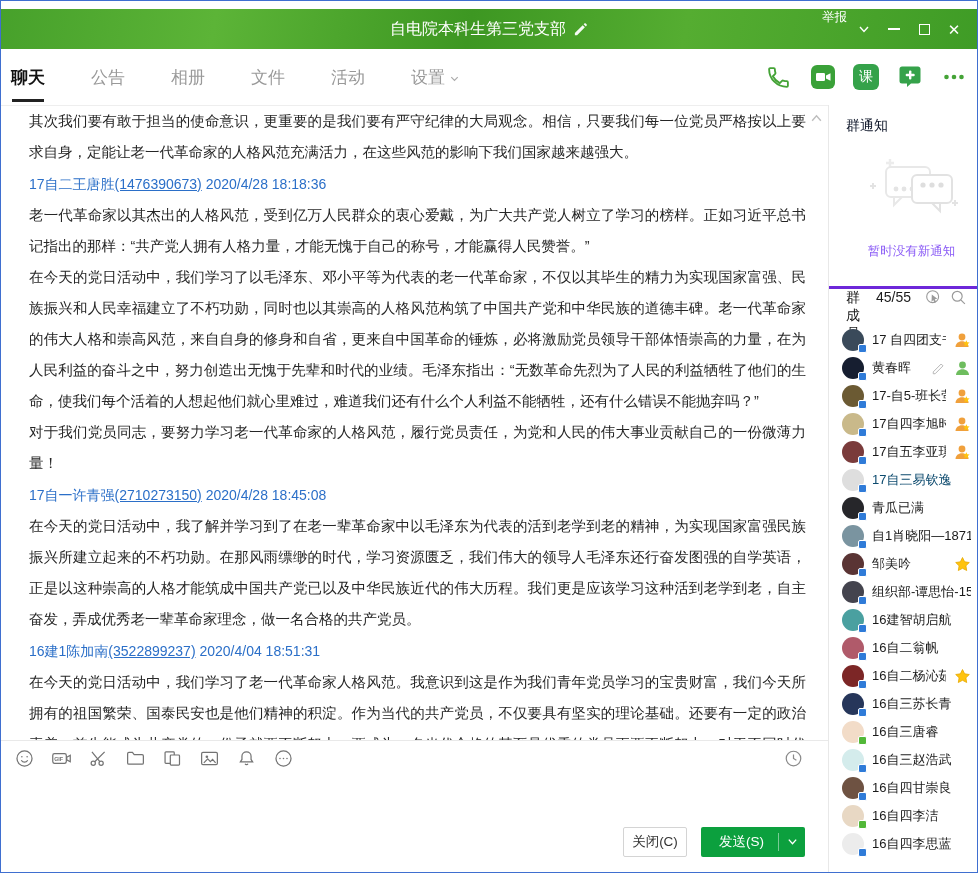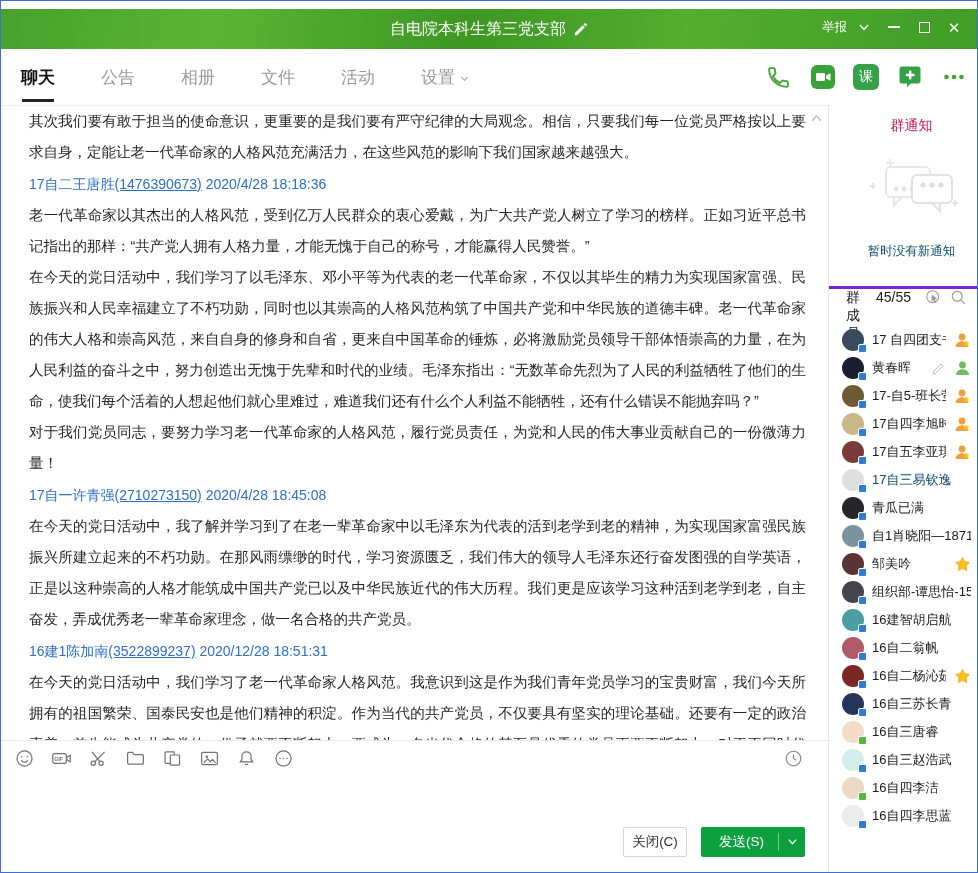--- a/index.html
+++ b/index.html
@@ -2,29 +2,29 @@
 <html><head>
 <meta charset="utf-8">
 <style>
   html,body{margin:0;padding:0;background:#fff;}
   *{box-sizing:border-box;font-family:"Liberation Sans","DejaVu Sans",sans-serif;}
   .window{width:978px;height:873px;position:relative;overflow:hidden;background:#fff;border:1px solid #3f6fd0;}
   
   .titlebar{height:40px;background:linear-gradient(100deg,#47a12b 0%,#5cb437 22%,#3d9722 48%,#55ad31 70%,#3f9c26 100%);position:relative;display:flex;align-items:center;justify-content:center;margin-top:8px;}
   .titlebar .title-wrap{display:flex;align-items:center;gap:7px;color:#fff;font-size:16px;}
   .edit-icon{width:15px;height:15px;opacity:.95;}
-  .tb-right{position:absolute;right:8px;top:0;height:36px;display:flex;align-items:center;color:#fff;}
+  .tb-right{position:absolute;right:8px;top:0;height:36px;display:flex;color:#fff;}
   .tb-btn{width:30px;height:40px;display:flex;align-items:center;justify-content:center;cursor:pointer;}
   .report{font-size:12.5px;padding:0 2px;cursor:pointer;}
   .chev{width:12px;height:12px;}
   .min-glyph{width:12px;height:2px;background:#fff;display:block;}
   .max-glyph{width:11px;height:11px;border:1.6px solid #fff;display:block;}
   .close-glyph{font-size:15px;line-height:1;}
   
-  .tabbar{height:56px;display:flex;align-items:center;padding:0 20px;position:relative;background:#fff;}
+  .tabbar{height:56px;display:flex;align-items:center;padding:0 10px;position:relative;background:#fff;}
   .tab{font-size:17px;color:#999;margin-right:46px;position:relative;cursor:pointer;display:flex;align-items:center;gap:4px;}
   .tab.active{color:#111;font-weight:bold;}
   .tab.active::after{content:"";position:absolute;left:1px;right:1px;bottom:-13px;height:3px;background:#222;}
   .tab .dd{width:11px;height:11px;margin-top:2px;}
   .tabbar-icons{position:absolute;right:10px;top:0;height:56px;display:flex;align-items:center;gap:17px;}
   .tbi{width:27px;height:27px;display:flex;align-items:center;justify-content:center;cursor:pointer;}
   .gsq{width:26px;height:26px;border-radius:6px;background:#35a24a;color:#fff;display:flex;align-items:center;justify-content:center;font-size:14px;}
   
   .content{display:flex;height:calc(100% - 96px);}
   .left{width:828px;display:flex;flex-direction:column;border-right:1px solid #e8e8e8;}
@@ -44,23 +44,23 @@
   .inputarea{flex:1;cursor:text;}
   .actions{height:55px;display:flex;align-items:center;justify-content:flex-end;gap:14px;padding:0 23px 22px 0;}
   .btn-close{width:64px;height:30px;background:#fff;border:1px solid #d4d4d4;border-radius:2px;font-size:13.5px;color:#333;cursor:pointer;}
   .btn-send{height:30px;display:flex;align-items:center;background:#0ca03e;border-radius:2px;color:#fff;cursor:pointer;}
   .btn-send .lab{padding:0 14px 0 18px;font-size:13.5px;}
   .btn-send .sep{width:1px;height:18px;background:rgba(255,255,255,.45);}
   .btn-send .dd{width:26px;display:flex;justify-content:center;}
   .btn-send .dd svg{width:11px;height:11px;}
   
   .notice{height:181px;padding:12px 0 0 17px;position:relative;}
-  .n-title{font-size:14px;color:#be185d;text-align:center;}
+  .n-title{font-size:14px;color:#0f172a;}
   .illus{display:block;margin:16px auto 6px auto;}
-  .n-empty{font-size:12.5px;color:#0c4a6e;text-align:center;}
+  .n-empty{font-size:12.5px;color:#8b5cf6;text-align:center;}
   .members-head{height:40px;border-top:3px solid #6d28d9;display:flex;align-items:flex-start;padding:0 10px 0 17px;gap:14px;}
   .mh-title{font-size:14px;color:#1a1a1a;}
   .mh-count{font-size:14px;color:#1a1a1a;}
   .mh-icons{margin-left:auto;display:flex;gap:8px;}
   .mh-icons svg{width:17px;height:17px;cursor:pointer;}
   .members{flex:1;overflow:hidden;padding-left:13px;}
   .member{height:28px;display:flex;align-items:center;gap:8px;cursor:pointer;padding-right:6px;}
   .avatar{width:22px;height:22px;border-radius:50%;position:relative;flex:0 0 22px;}
   .ind{position:absolute;right:-3px;bottom:-2px;width:9px;height:9px;border-radius:2px;background:#2f7bd8;border:1.5px solid #fff;}
   .ind.green{background:#52b838;}
@@ -160,21 +160,21 @@
         <p>对于我们党员同志，要努力学习老一代革命家的人格风范，履行党员责任，为党和人民的伟大事业贡献自己的一份微薄力量！</p>
 
         <div class="sender">
           <span>17自一许青强</span><span class="qq">(2710273150)</span>
           <span>2020/4/28 18:45:08</span>
         </div>
         <p>在今天的党日活动中，我了解并学习到了在老一辈革命家中以毛泽东为代表的活到老学到老的精神，为实现国家富强民族振兴所建立起来的不朽功勋。在那风雨缥缈的时代，学习资源匮乏，我们伟大的领导人毛泽东还行奋发图强的自学英语，正是以这种崇高的人格才能筑成中国共产党已以及中华民族近代的伟大历程。我们更是应该学习这种活到老学到老，自主奋发，弄成优秀老一辈革命家理念，做一名合格的共产党员。</p>
 
         <div class="sender">
           <span>16建1陈加南</span><span class="qq">(3522899237)</span>
-          <span>2020/12/28 18:51:31</span>
+          <span>2020/4/04 18:51:31</span>
         </div>
         <p>在今天的党日活动中，我们学习了老一代革命家人格风范。我意识到这是作为我们青年党员学习的宝贵财富，我们今天所拥有的祖国繁荣、国泰民安也是他们精神的积淀。作为当代的共产党员，不仅要具有坚实的理论基础。还要有一定的政治素养。首先能成为共产党的一份子就要不断努力，要成为一名当代合格的甚至是优秀的党员更要不断努力。对于不同时代对党员的责任要求也是不同的，我们要学习老一代革命家的精神，更要随时代的发展有新的进步，而不应该仅仅是照搬照抄。</p>
 
       </div>
 
       <div class="toolbar">
         <span class="ticon">
           <svg viewBox="0 0 24 24" fill="none" stroke="#737373" stroke-width="1.4">
               <circle cx="12" cy="12" r="8.6"></circle>
               <circle cx="9" cy="10" r="0.9" fill="#737373" stroke="none"></circle>
@@ -429,20 +429,26 @@
           <span class="mname">16自三唐睿</span>
         </div>
 
         <div class="member">
           <span class="avatar" style="background:#d4ecec">
               <i class="ind"></i>
             </span>
           <span class="mname">16自三赵浩武</span>
         </div>
 
+        <div class="member">
+          <span class="avatar" style="background:#6e5242">
+              <i class="ind"></i>
+            </span>
+          <span class="mname">16自四甘崇良</span>
+        </div>
 
         <div class="member">
           <span class="avatar" style="background:#e8d8c4">
               <i class="ind green"></i>
             </span>
           <span class="mname">16自四李洁</span>
         </div>
 
         <div class="member">
           <span class="avatar" style="background:#ececec">

